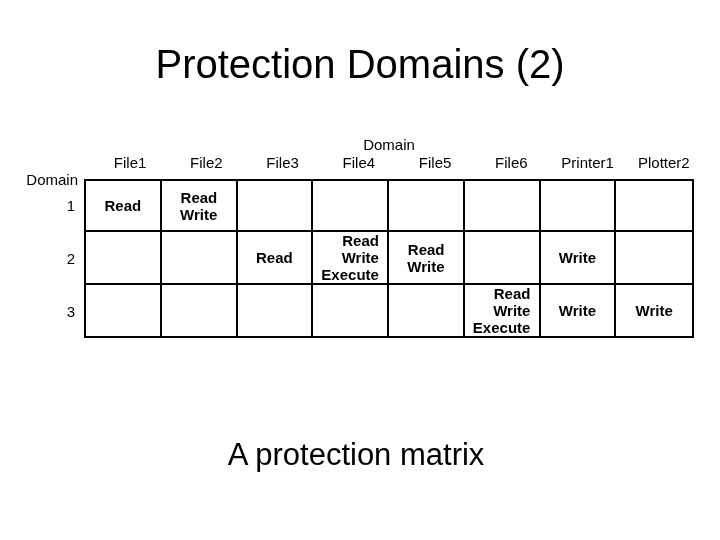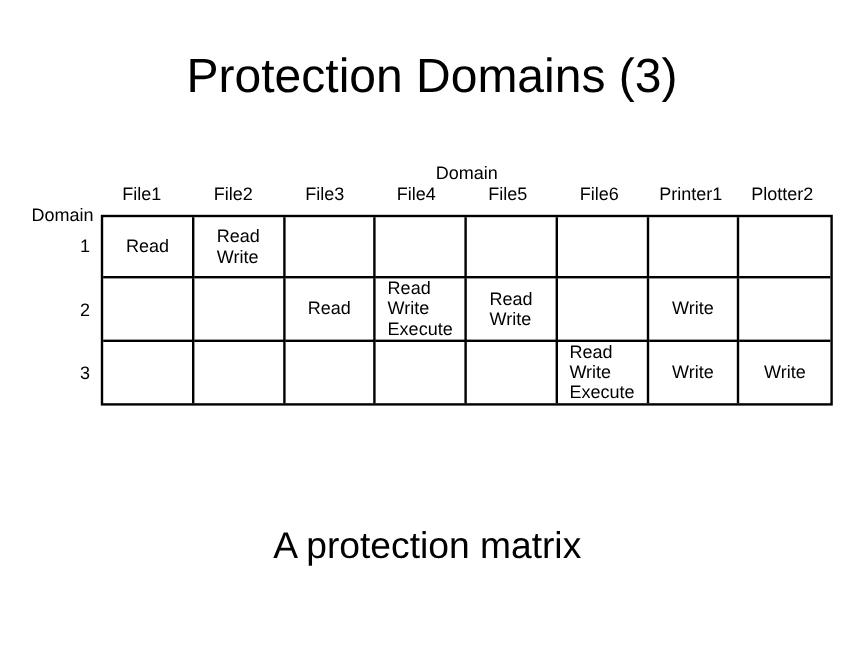--- a/index.html
+++ b/index.html
@@ -13,21 +13,21 @@
   }
   .title {
     position: absolute; top: 40px; left: 0; width: 720px;
     text-align: center; font-size: 40px; line-height: 48px;
   }
   .object-label {
     position: absolute; top: 136px; left: 84px; width: 610px;
     text-align: center; font-size: 15px;
   }
   .col-headers {
-    position: absolute; top: 154px; left: 80px; width: 610px;
+    position: absolute; top: 154px; left: 92px; width: 610px;
     display: grid; grid-template-columns: repeat(8, 1fr);
   }
   .col-header { text-align: center; font-size: 15px; }
   .domain-label {
     position: absolute; top: 171px; left: 0; width: 78px;
     text-align: right; font-size: 15px;
   }
   .row-labels {
     position: absolute; top: 179px; left: 0; width: 75px; height: 159px;
     display: grid; grid-template-rows: repeat(3, 1fr);
@@ -41,34 +41,35 @@
     border: 2px solid #000000; box-sizing: border-box;
     display: grid;
     grid-template-columns: repeat(8, 1fr);
     grid-template-rows: repeat(3, 1fr);
     background: #ffffff;
   }
   .cell {
     border-right: 2px solid #000000;
     border-bottom: 2px solid #000000;
     display: flex; align-items: center; justify-content: center;
-    text-align: left; font-size: 15px; line-height: 17px;
+    text-align: right; font-size: 15px; line-height: 17px;
     white-space: pre-line;
+    font-weight: bold;
   }
   .cell:nth-child(8n) { border-right: none; }
   .cell:nth-child(n+17) { border-bottom: none; }
   .caption {
     position: absolute; top: 437px; left: 0; width: 712px;
     text-align: center; font-size: 31px;
   }
 </style>
 </head>
 <body>
 
-<div class="title">Protection Domains (3)</div>
+<div class="title">Protection Domains (2)</div>
 
 <div class="object-label">Domain</div>
 
 <div class="col-headers">
   <div class="col-header">File1</div>
   <div class="col-header">File2</div>
   <div class="col-header">File3</div>
   <div class="col-header">File4</div>
   <div class="col-header">File5</div>
   <div class="col-header">File6</div>

